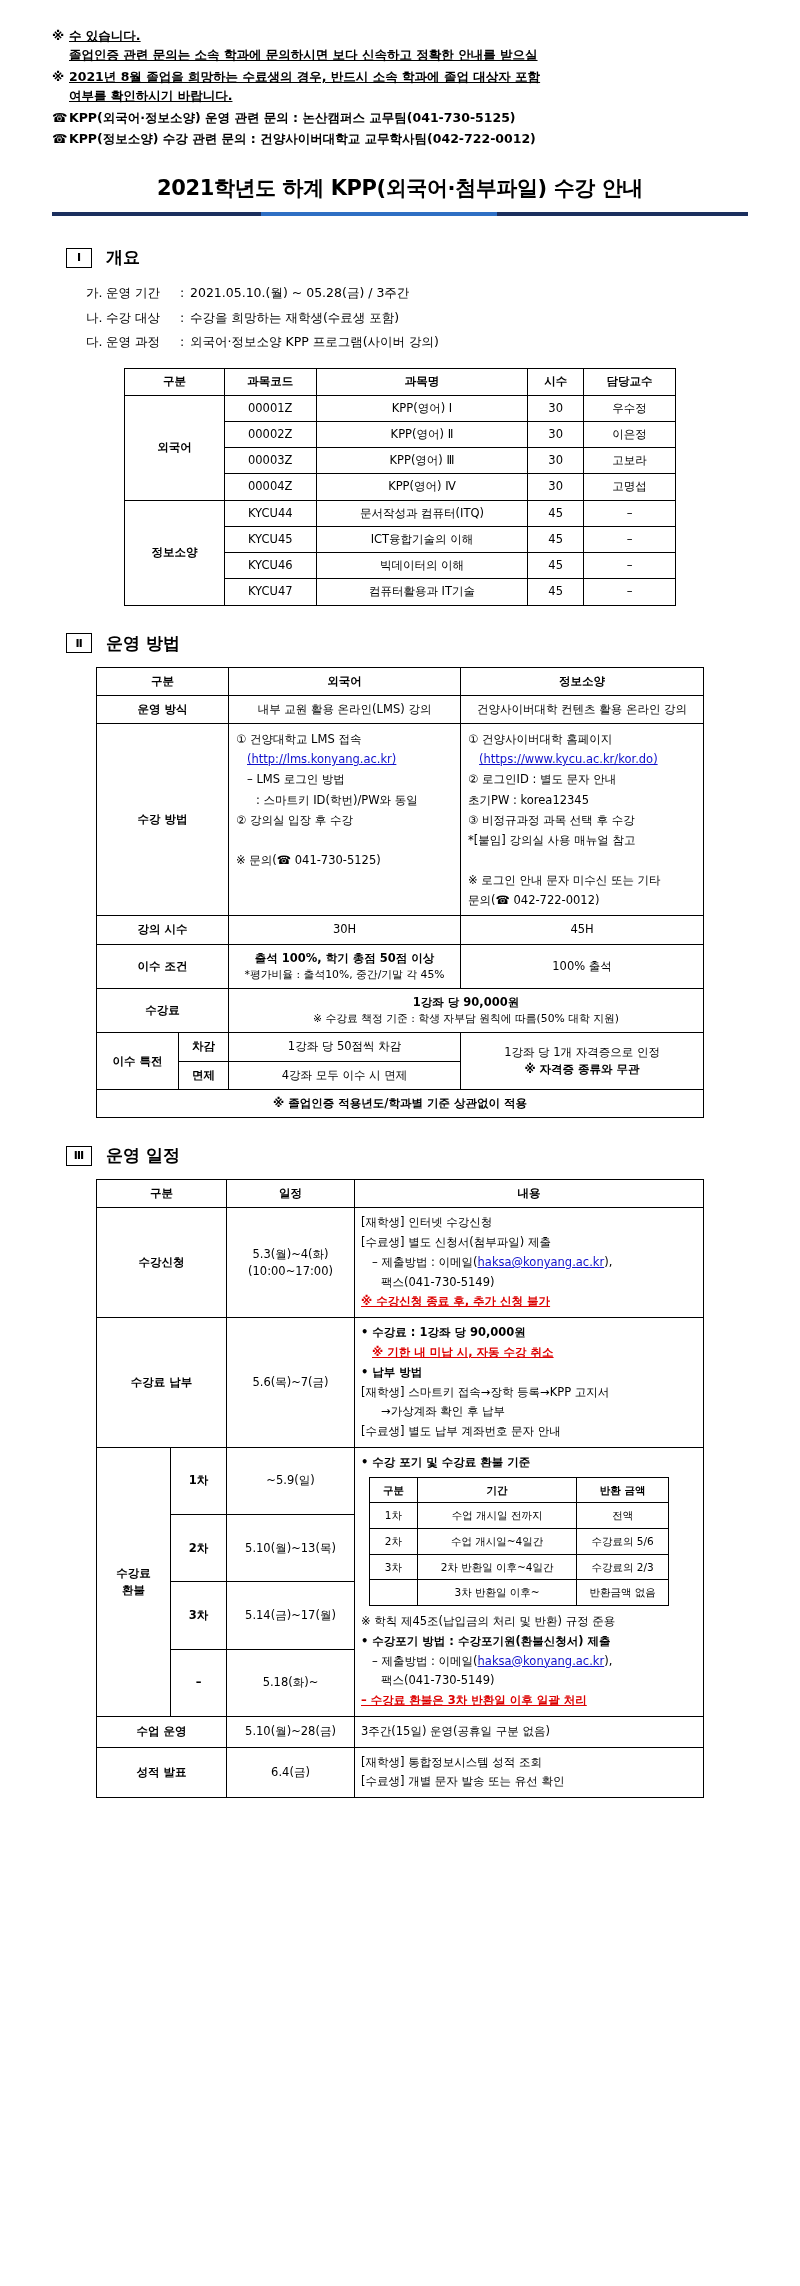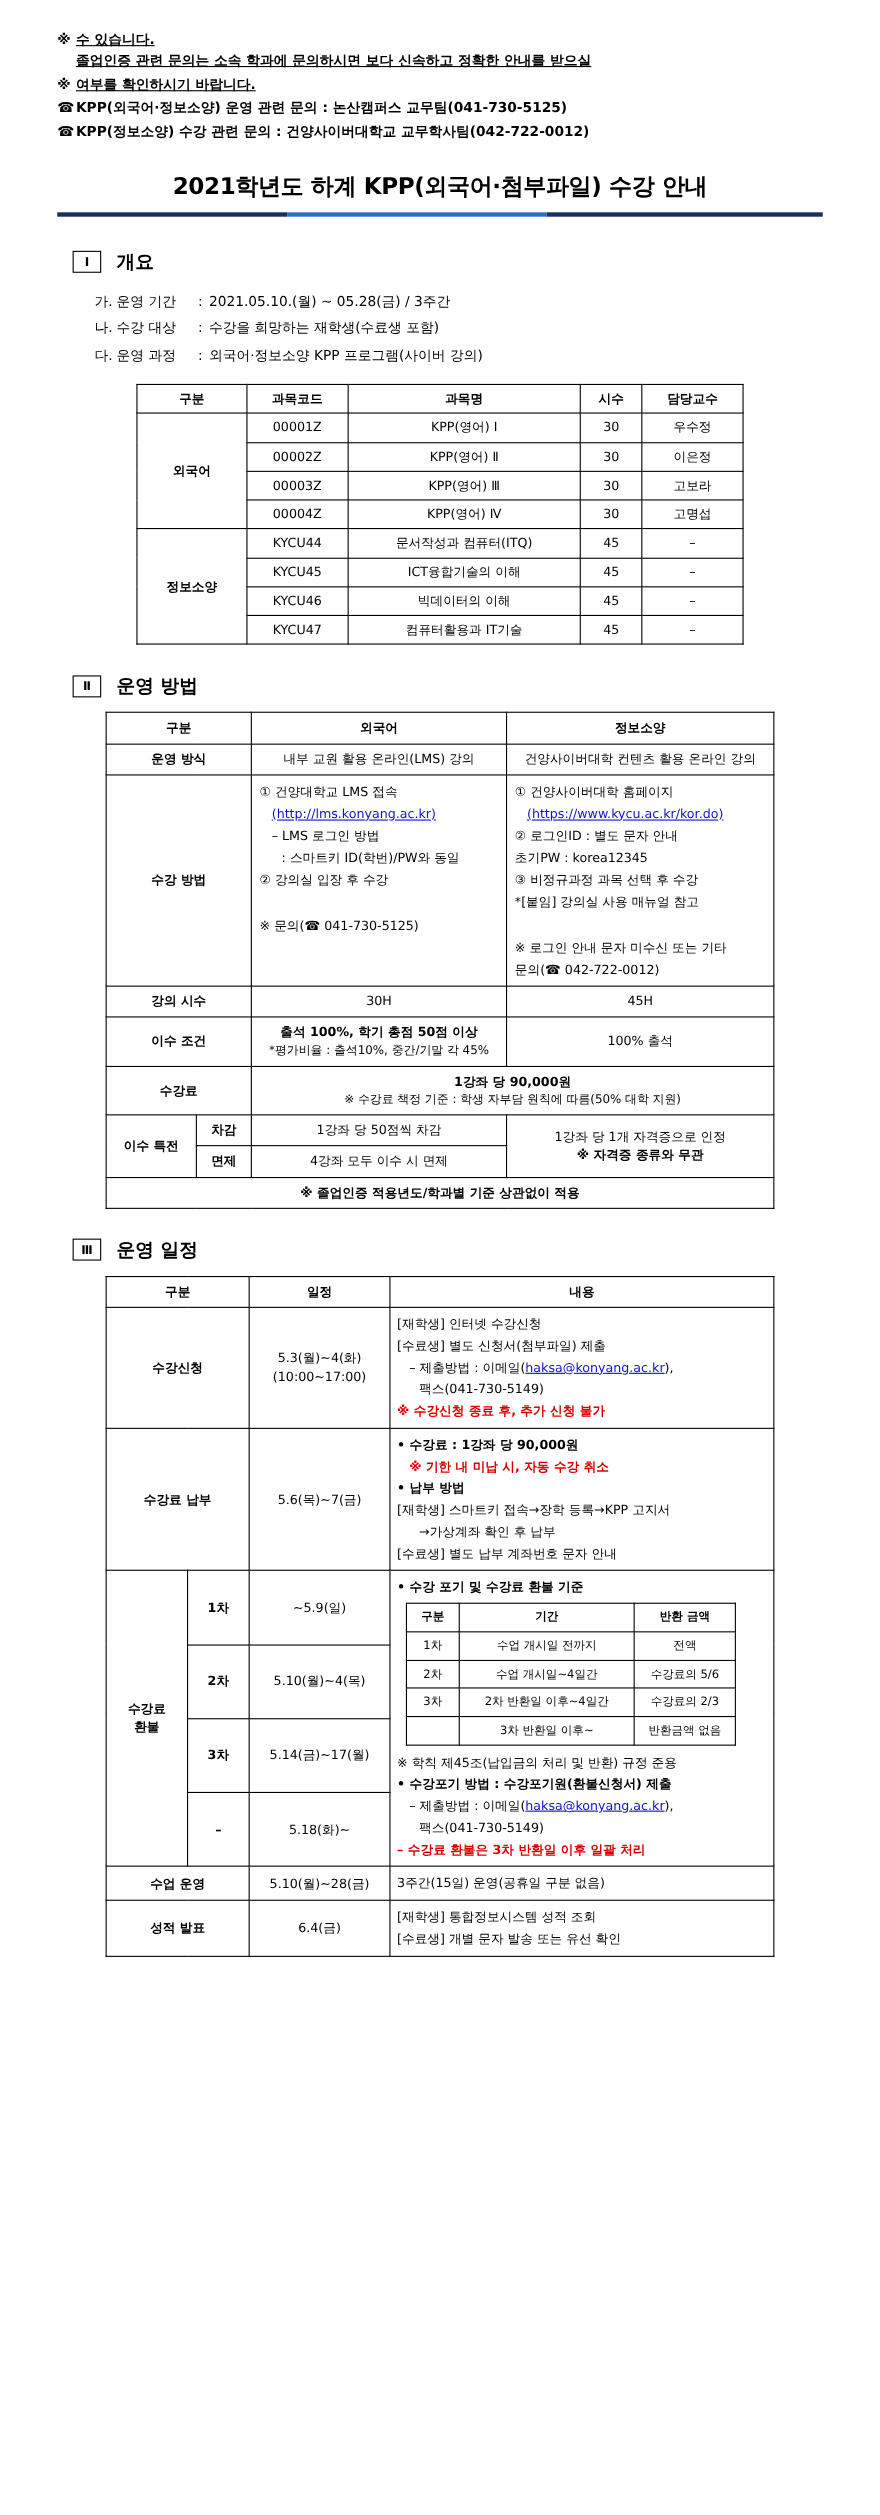--- a/index.html
+++ b/index.html
@@ -91,21 +91,21 @@
   .blue-u { color: #1111cc; text-decoration: underline; }
   .small { font-size: 10.8px; }
 
   
   #sched-table { width: 608px; }
   #sched-table th, #sched-table td { padding: 5px 6px; }
   #sched-table .c1 { width: 74px; font-weight: bold; }
   #sched-table .c2 { width: 56px; font-weight: bold; }
   #sched-table .c3 { width: 128px; }
   #sched-table .cellL { text-align: left; vertical-align: top; line-height: 1.72; }
-  .red { color: #dd0000; }
+  .red { color: #dd0000; text-decoration: underline; }
   .bold { font-weight: bold; }
 
   
   .inner-tbl { width: 300px; margin: 4px 0 6px 8px; font-size: 10.5px; }
   .inner-tbl th, .inner-tbl td {
     border: 1px solid #000;
     padding: 2px 4px;
     text-align: center;
     line-height: 1.4;
   }
@@ -127,20 +127,21 @@
     <div class="notice-row">
       <span class="notice-mark">※</span>
       <span class="notice-text">
         <span class="u cont">수 있습니다.</span>
         <span class="u cont">졸업인증 관련 문의는 소속 학과에 문의하시면 보다 신속하고 정확한 안내를 받으실</span>
       </span>
     </div>
     <div class="notice-row">
       <span class="notice-mark">※</span>
       <span class="notice-text">
+        <span class="u cont">2021년 8월 졸업을 희망하는 수료생의 경우, 반드시 소속 학과에 졸업 대상자 포함</span>
         <span class="u cont">여부를 확인하시기 바랍니다.</span>
       </span>
     </div>
     <div class="notice-row">
       <span class="notice-mark">☎</span>
       <span class="notice-text">KPP(외국어·정보소양) 운영 관련 문의 : 논산캠퍼스 교무팀(041-730-5125)</span>
     </div>
     <div class="notice-row">
       <span class="notice-mark">☎</span>
       <span class="notice-text">KPP(정보소양) 수강 관련 문의 : 건양사이버대학교 교무학사팀(042-722-0012)</span>
@@ -404,21 +405,21 @@
 
         <span class="li">※ 학칙 제45조(납입금의 처리 및 반환) 규정 준용</span>
         <span class="li bold">• 수강포기 방법 : 수강포기원(환불신청서) 제출</span>
         <span class="indent">– 제출방법 : 이메일(<span class="blue-u">haksa@konyang.ac.kr</span>),</span>
         <span class="indent2">팩스(041-730-5149)</span>
         <span class="li red bold">– 수강료 환불은 3차 반환일 이후 일괄 처리</span>
       </td>
     </tr>
     <tr>
       <td class="c2">2차</td>
-      <td class="c3">5.10(월)~4(목)</td>
+      <td class="c3">5.10(월)~13(목)</td>
     </tr>
     <tr>
       <td class="c2">3차</td>
       <td class="c3">5.14(금)~17(월)</td>
     </tr>
     <tr>
       <td class="c2">–</td>
       <td class="c3">5.18(화)~</td>
     </tr>
 

